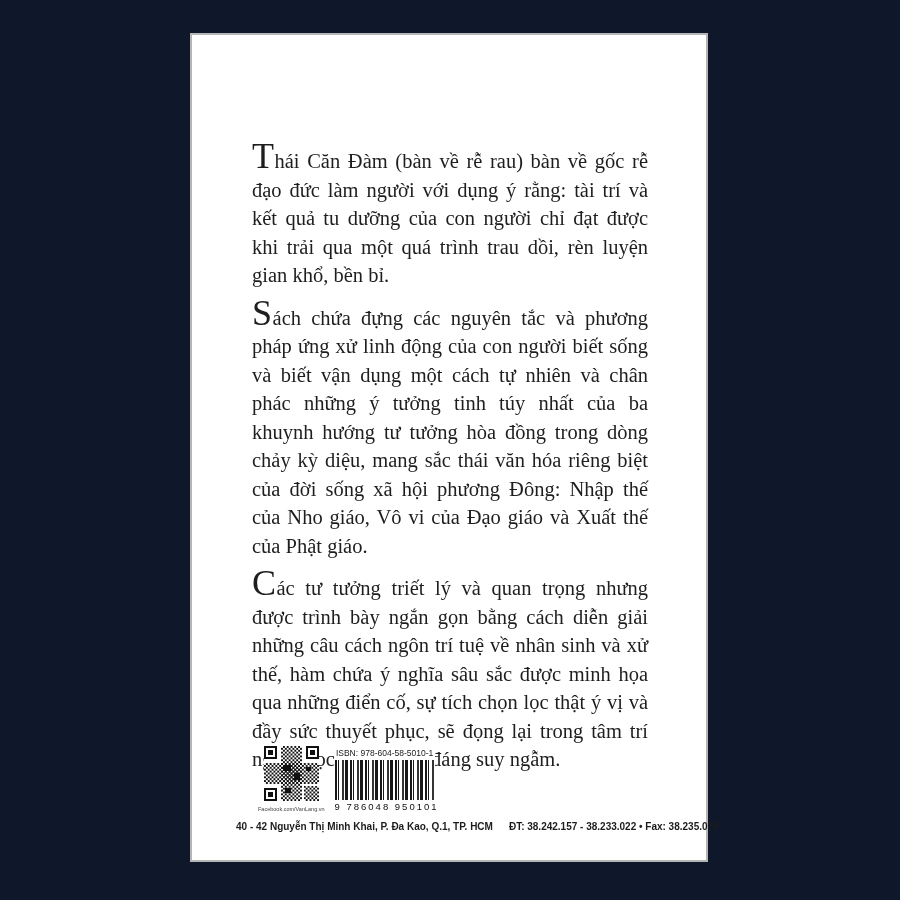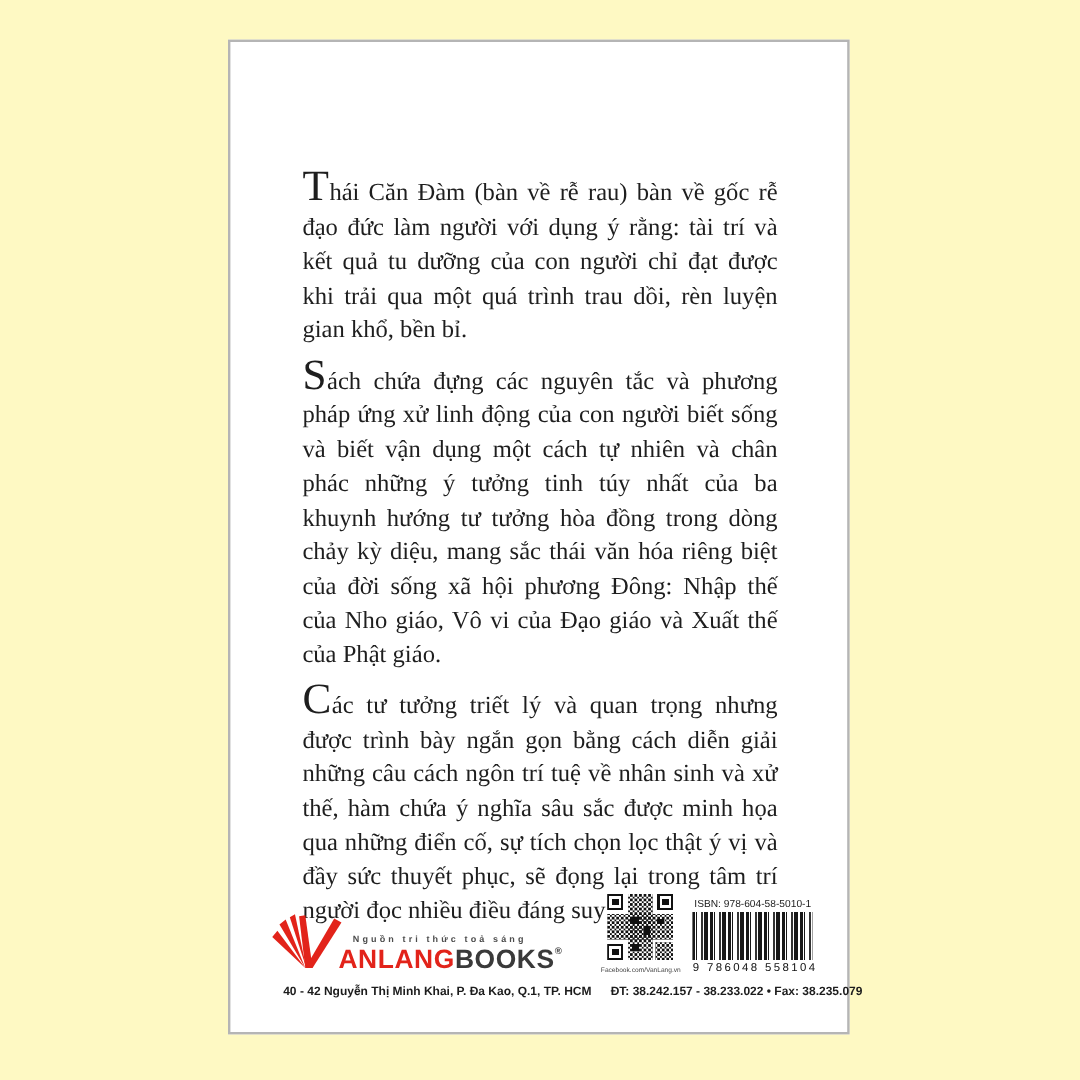--- a/index.html
+++ b/index.html
@@ -1,16 +1,16 @@
 <!DOCTYPE html>
 <html lang="vi"><head>
 <meta charset="utf-8">
 <style>
   html,body{margin:0;padding:0;background:#ffffff;}
-  .stage{width:900px;height:900px;background:#fef9c3;position:relative;overflow:hidden;
+  .stage{width:900px;height:900px;background:#0f172a;position:relative;overflow:hidden;
          font-family:"Liberation Sans","DejaVu Sans",sans-serif;}
   .cover{position:absolute;left:190px;top:33px;width:518px;height:829px;
          background:#ffffff;border:2px solid #b5b5b5;box-sizing:border-box;}
   
   .text-block{position:absolute;left:60px;right:58px;top:112px;color:#1e1e1e;
               font-family:"Liberation Serif","DejaVu Serif",serif;
               font-size:20.5px;line-height:28.5px;text-align:justify;}
   .para{margin:0 0 14px 0;}
   .para .initial{font-size:36px;line-height:0;letter-spacing:0.5px;}
   
@@ -49,37 +49,20 @@
 
     <div class="text-block">
       <p class="para"><span class="initial">T</span><span>hái Căn Đàm (bàn về rễ rau) bàn về gốc rễ đạo đức làm người với dụng ý rằng: tài trí và kết quả tu dưỡng của con người chỉ đạt được khi trải qua một quá trình trau dồi, rèn luyện gian khổ, bền bỉ.</span></p>
       <p class="para"><span class="initial">S</span><span>ách chứa đựng các nguyên tắc và phương pháp ứng xử linh động của con người biết sống và biết vận dụng một cách tự nhiên và chân phác những ý tưởng tinh túy nhất của ba khuynh hướng tư tưởng hòa đồng trong dòng chảy kỳ diệu, mang sắc thái văn hóa riêng biệt của đời sống xã hội phương Đông: Nhập thế của Nho giáo, Vô vi của Đạo giáo và Xuất thế của Phật giáo.</span></p>
       <p class="para"><span class="initial">C</span><span>ác tư tưởng triết lý và quan trọng nhưng được trình bày ngắn gọn bằng cách diễn giải những câu cách ngôn trí tuệ về nhân sinh và xử thế, hàm chứa ý nghĩa sâu sắc được minh họa qua những điển cố, sự tích chọn lọc thật ý vị và đầy sức thuyết phục, sẽ đọng lại trong tâm trí người đọc nhiều điều đáng suy ngẫm.</span></p>
     </div>
 
     <div class="bottom">
       <div class="pub-row">
 
-        <div class="logo">
-          <span>
-            <svg width="62" height="52" viewBox="0 0 72 56">
-              <g fill="#e2231a">
-                <polygon points="33,52 1,22 6,16"></polygon>
-                <polygon points="33,52 8,10 14,5"></polygon>
-                <polygon points="34,52 18,3 23,0"></polygon>
-                <polygon points="27,2 33,52 40,52 33,1"></polygon>
-                <polygon points="33,52 40,52 68,8 61,4"></polygon>
-              </g>
-            </svg>
-          </span>
-          <div class="logo-text">
-            <div class="tagline">Nguồn tri thức toả sáng</div>
-            <div class="brand"><span class="red">ANLANG</span><span class="dark">BOOKS</span><span class="reg">®</span></div>
-          </div>
-        </div>
 
         <div class="qr-wrap">
           <span>
             <svg width="55" height="55" viewBox="0 0 29 29" shape-rendering="crispEdges">
               <defs>
                 <pattern id="qrm" width="2" height="2" patternUnits="userSpaceOnUse">
                   <rect width="1" height="1" fill="#111"></rect>
                   <rect x="1" y="1" width="1" height="1" fill="#111"></rect>
                 </pattern>
               </defs>
@@ -101,21 +84,21 @@
               <rect x="1" y="23" width="5" height="5" fill="#fff"></rect>
               <rect x="2" y="24" width="3" height="3" fill="#111"></rect>
             </svg>
           </span>
           <div class="qr-caption">Facebook.com/VanLang.vn</div>
         </div>
 
         <div class="barcode bc-isbn">
           <div class="bc-label">ISBN: 978-604-58-5010-1</div>
           <div class="bars"></div>
-          <div class="bc-digits">9 786048 558104</div>
+          <div class="bc-digits">9 786048 950101</div>
         </div>
 
 
       </div>
 
       <div class="address-row">
         <span>40 - 42 Nguyễn Thị Minh Khai, P. Đa Kao, Q.1, TP. HCM</span>
         <span>ĐT: 38.242.157 - 38.233.022  •  Fax: 38.235.079</span>
       </div>
     </div>

